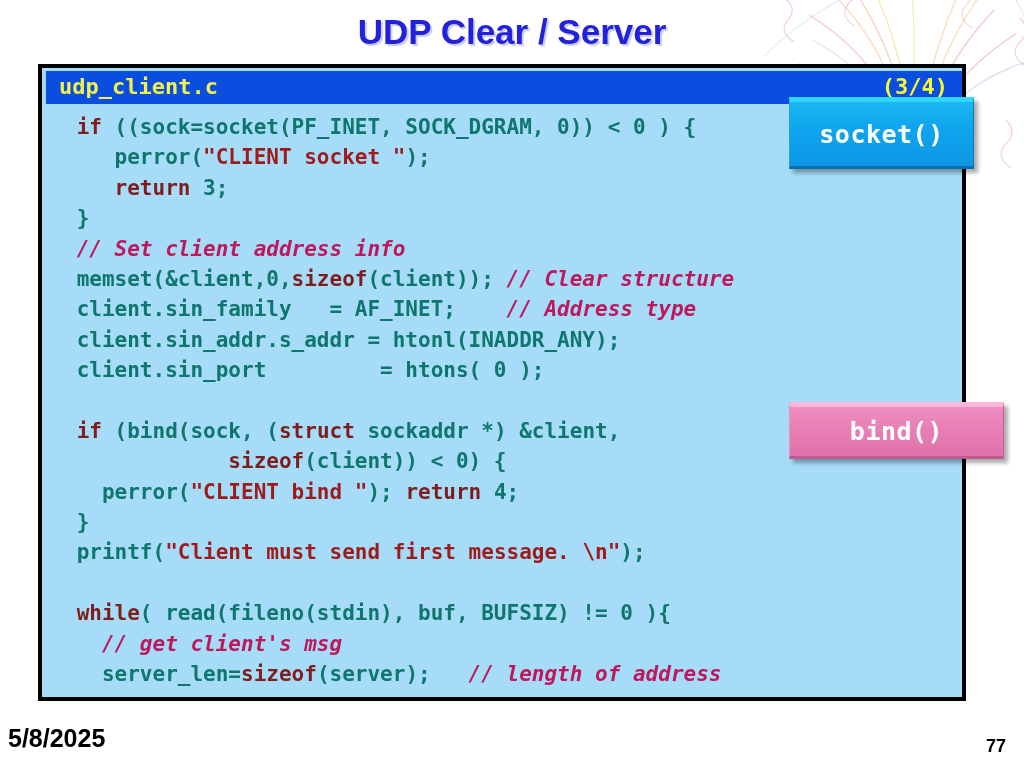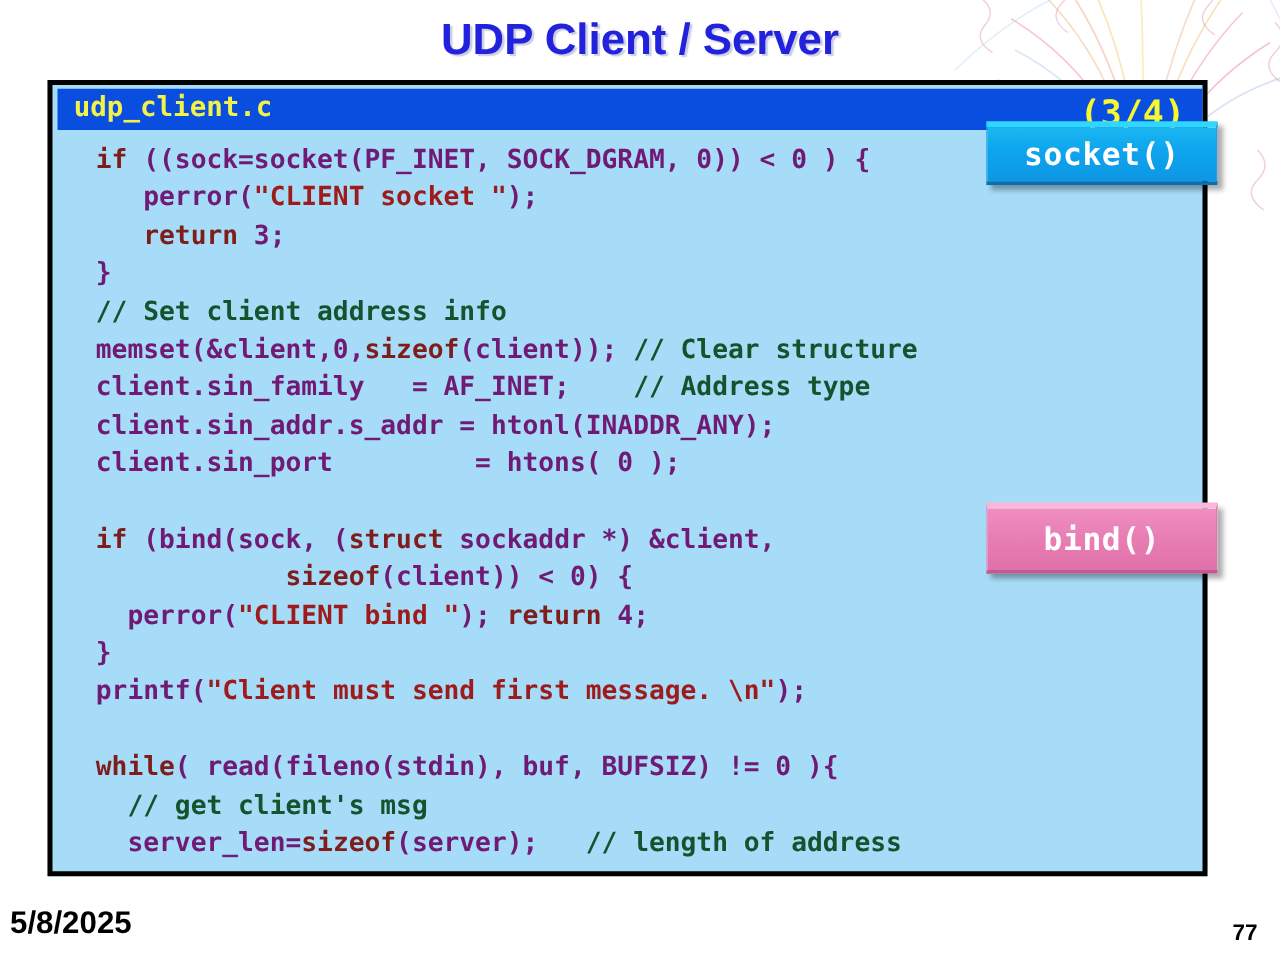--- a/index.html
+++ b/index.html
@@ -72,21 +72,21 @@
     font-size: 22px;
     font-weight: bold;
     color: #f2f24a;
     white-space: nowrap;
   }
   .code-pageno {
     position: absolute;
     right: 14px;
     top: 3px;
     font-family: "DejaVu Sans Mono", monospace;
-    font-size: 28px;
+    font-size: 22px;
     font-weight: bold;
     color: #f8f830;
     white-space: nowrap;
   }
 
   .code-body {
     position: absolute;
     left: 4px;
     top: 38px;
     right: 4px;
@@ -97,53 +97,53 @@
     font-size: 21px;
     font-weight: bold;
     line-height: 30.4px;
     color: #111111;
     white-space: pre;
     overflow: hidden;
   }
   .code-line { height: 30.4px; white-space: pre; }
   .kw  { color: #7f1d1d; }      
   .str { color: #9e1b1b; }      
-  .cmt { color: #14532d; }      
-  .pln { color: #701a75; }
+  .cmt { color: #be185d; font-style: italic; }      
+  .pln { color: #0f766e; }
 
   
   .callout {
     position: absolute;
     z-index: 6;
     box-sizing: border-box;
     display: flex;
     align-items: center;
     justify-content: center;
     font-family: "DejaVu Sans Mono", monospace;
     font-weight: bold;
     color: #ffffff;
     letter-spacing: 0.5px;
     box-shadow: 4px 4px 4px rgba(0,0,0,0.33);
   }
   .callout-socket {
     left: 789px;
     top: 97px;
     width: 185px;
-    height: 51px;
+    height: 72px;
     font-size: 25px;
     background: linear-gradient(180deg, #1bb7f0 0%, #0fa6ee 38%, #0d96e4 100%);
     border-top: 5px solid #2fd6ff;
     border-left: 1px solid #22a8e8;
     border-right: 1px solid #0b7bbd;
     border-bottom: 3px solid #0a6fae;
   }
   .callout-bind {
     left: 789px;
     top: 402px;
-    width: 185px;
+    width: 215px;
     height: 57px;
     font-size: 25px;
     background: linear-gradient(180deg, #ef8ec0 0%, #e87fb4 45%, #e071aa 100%);
     border-top: 5px solid #fbb7da;
     border-left: 1px solid #e894c3;
     border-right: 1px solid #c45f94;
     border-bottom: 3px solid #bf5b8f;
   }
 
   
@@ -192,21 +192,21 @@
     <path d="M284 120 q12 12 0 24 q-12 12 5 24" stroke="#9ec6ea"></path>
     <path d="M252 160 q12 12 0 24 q-12 12 5 24" stroke="#e79ab0"></path>
     <path d="M288 182 q10 12 -1 23 q-11 12 4 22" stroke="#9ec6ea"></path>
   </g>
   <g stroke-width="1.2" fill="none" opacity="0.45">
     <path d="M10 96 q80 -78 180 -86" stroke="#bcd7f0"></path>
     <path d="M286 216 q22 -96 -24 -176" stroke="#bcd7f0"></path>
   </g>
 </svg>
 
-<div class="slide-title">UDP Client / Server</div>
+<div class="slide-title">UDP Clear / Server</div>
 
 <div class="code-frame">
   <div class="code-header">
     <span class="code-filename">udp_client.c</span>
     <span class="code-pageno">(3/4)</span>
   </div>
   <div class="code-body" id="code-body"><div class="code-line"><span class="kw"> if</span><span class="pln"> ((sock=socket(PF_INET, SOCK_DGRAM, 0)) &lt; 0 ) {</span></div><div class="code-line"><span class="pln">    perror(</span><span class="str">"CLIENT socket "</span><span class="pln">);</span></div><div class="code-line"><span class="kw">    return</span><span class="pln"> 3;</span></div><div class="code-line"><span class="pln"> }</span></div><div class="code-line"><span class="cmt"> // Set client address info</span></div><div class="code-line"><span class="pln"> memset(&amp;client,0,</span><span class="kw">sizeof</span><span class="pln">(client)); </span><span class="cmt">// Clear structure</span></div><div class="code-line"><span class="pln"> client.sin_family   = AF_INET;    </span><span class="cmt">// Address type</span></div><div class="code-line"><span class="pln"> client.sin_addr.s_addr = htonl(INADDR_ANY);</span></div><div class="code-line"><span class="pln"> client.sin_port         = htons( 0 );</span></div><div class="code-line">&nbsp;</div><div class="code-line"><span class="kw"> if</span><span class="pln"> (bind(sock, (</span><span class="kw">struct</span><span class="pln"> sockaddr *) &amp;client,</span></div><div class="code-line"><span class="kw">             sizeof</span><span class="pln">(client)) &lt; 0) {</span></div><div class="code-line"><span class="pln">   perror(</span><span class="str">"CLIENT bind "</span><span class="pln">); </span><span class="kw">return</span><span class="pln"> 4;</span></div><div class="code-line"><span class="pln"> }</span></div><div class="code-line"><span class="pln"> printf(</span><span class="str">"Client must send first message. \n"</span><span class="pln">);</span></div><div class="code-line">&nbsp;</div><div class="code-line"><span class="kw"> while</span><span class="pln">( read(fileno(stdin), buf, BUFSIZ) != 0 ){</span></div><div class="code-line"><span class="cmt">   // get client's msg</span></div><div class="code-line"><span class="pln">   server_len=</span><span class="kw">sizeof</span><span class="pln">(server);   </span><span class="cmt">// length of address</span></div></div>
 </div>
 
 <div class="callout callout-socket">

